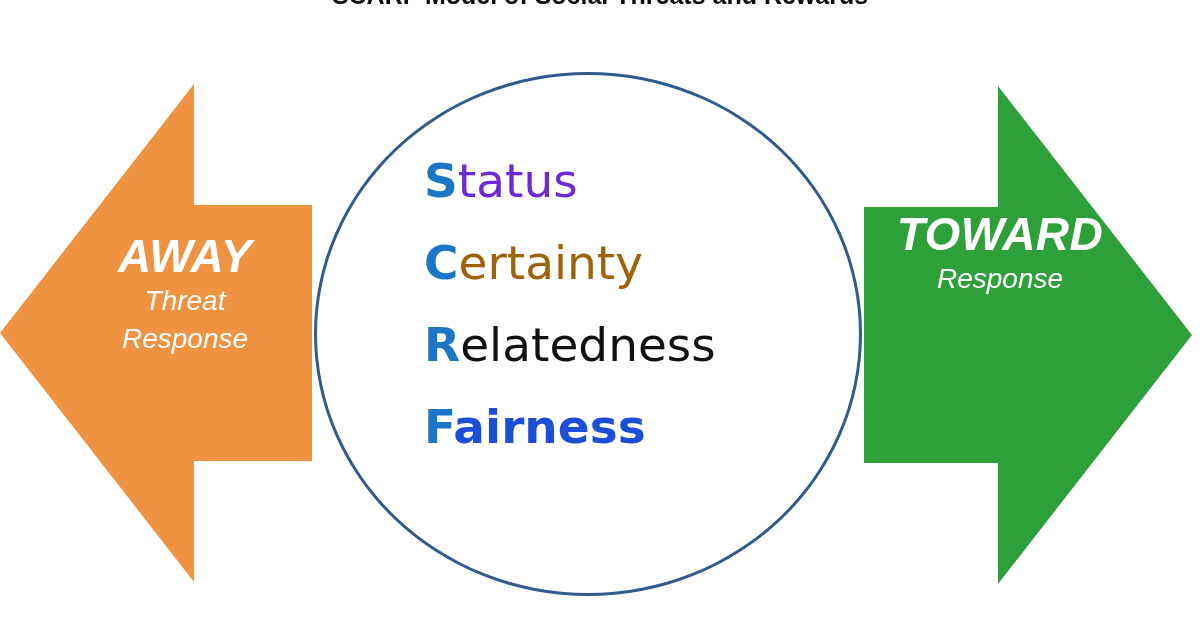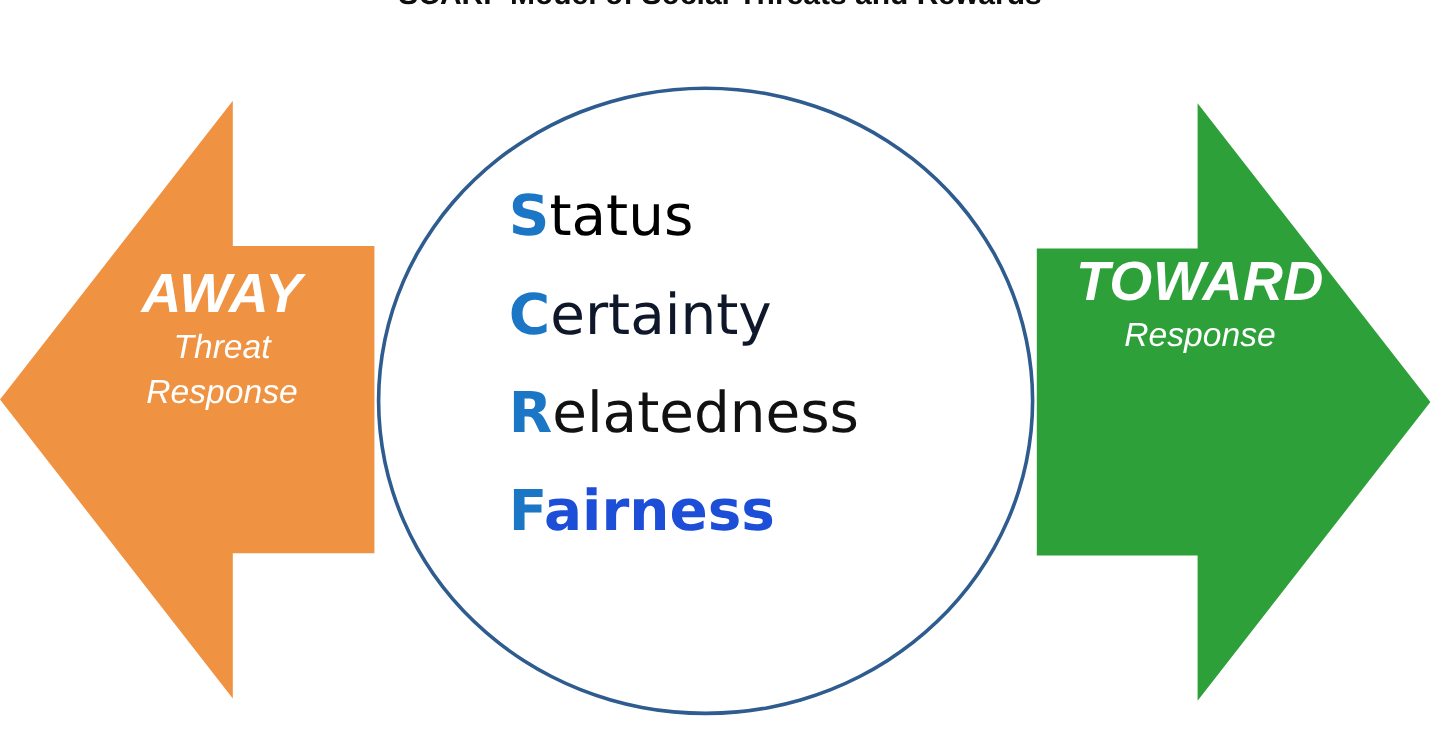--- a/index.html
+++ b/index.html
@@ -64,21 +64,21 @@
     font-family: Liberation Sans, sans-serif;
     font-style: italic;
     font-weight: normal;
     font-size: 28px;
     line-height: 38px;
     display: block;
   }
 
   #away-label {
     left: 60px;
-    top: 218px;
+    top: 230px;
     width: 250px;
   }
   #away-label .small-wrap { margin-top: 48px; }
 
   #toward-label {
     left: 866px;
     top: 208px;
     width: 268px;
   }
   #toward-label .small-wrap { margin-top: 48px; }
@@ -145,24 +145,24 @@
     <span class="big">TOWARD</span>
     <span class="small-wrap">
       <span class="small">Response</span>
     </span>
   </div>
 
   <div id="circle" style="border-color: rgb(47, 92, 143);"></div>
 
   <div id="scarf-list">
     <div class="scarf-word">
-      <span class="initial" style="color: rgb(27, 119, 198);">S</span><span class="rest" style="color: #000000;">tatus</span>
+      <span class="initial" style="color: rgb(27, 119, 198);">S</span><span class="rest" style="color: #6d28d9;">tatus</span>
     </div>
     <div class="scarf-word">
-      <span class="initial" style="color: rgb(27, 119, 198);">C</span><span class="rest" style="color: #0f172a;">ertainty</span>
+      <span class="initial" style="color: rgb(27, 119, 198);">C</span><span class="rest" style="color: #a16207;">ertainty</span>
     </div>
     <div class="scarf-word">
       <span class="initial" style="color: rgb(27, 119, 198);">R</span><span class="rest" style="color: rgb(17, 17, 17);">elatedness</span>
     </div>
     <div class="scarf-word">
       <span class="initial" style="color: rgb(27, 119, 198);">F</span><span class="rest" style="color: #1d4ed8; font-weight: bold;">airness</span>
     </div>
   </div>
 
 </div>

